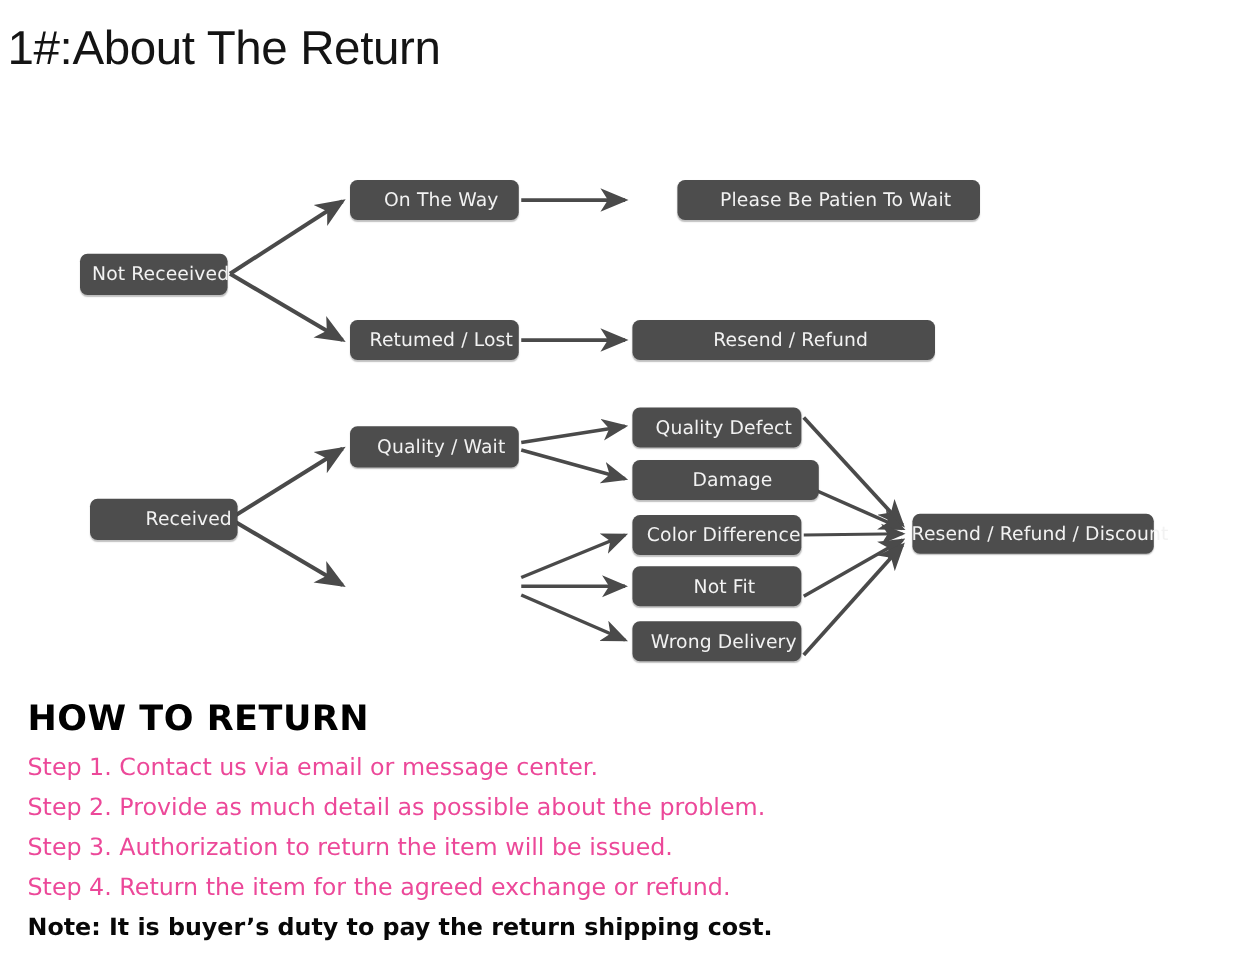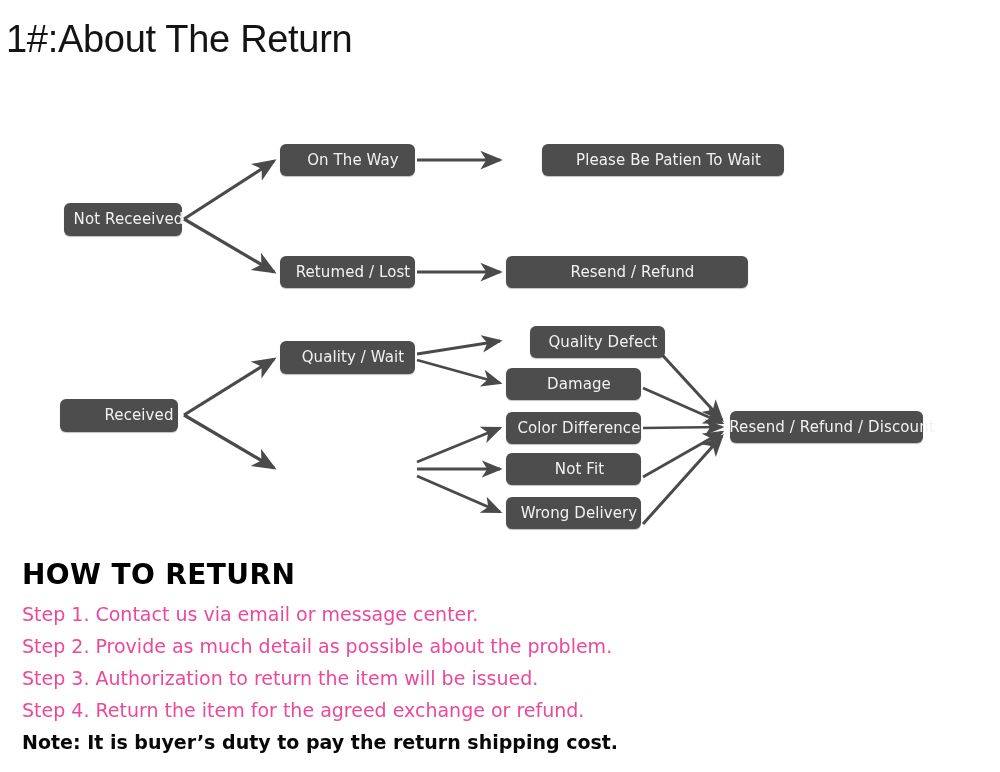--- a/index.html
+++ b/index.html
@@ -67,26 +67,26 @@
     line-height: 1;
   }
 
   
   .n-not-received   { left: 64px;  top: 83px;  width: 118px; height: 33px; }
   .n-on-the-way     { left: 280px; top: 24px;  width: 135px; height: 32px; }
   .n-returned-lost  { left: 280px; top: 136px; width: 135px; height: 32px; }
   .n-please-wait    { left: 506px; top: 24px;  width: 242px; height: 32px; margin-left: 36px; }
   .n-resend-refund  { left: 506px; top: 136px; width: 242px; height: 32px; }
 
-  .n-received       { left: 60px;  top: 279px; width: 118px; height: 33px; padding-left: 40px; }
+  .n-received       { left: 72px;  top: 279px; width: 118px; height: 33px; padding-left: 40px; }
   .n-quality-lost   { left: 280px; top: 221px; width: 135px; height: 33px; }
   .n-other-q        { left: 280px; top: 333px; width: 135px; height: 32px; }
 
-  .n-quality-defect { left: 506px; top: 206px; width: 135px; height: 32px; margin-left: 24px; }
-  .n-damage         { left: 506px; top: 248px; width: 135px; height: 32px; }
+  .n-quality-defect { left: 506px; top: 206px; width: 135px; height: 32px; }
+  .n-damage         { left: 506px; top: 248px; width: 149px; height: 32px; }
   .n-color-diff     { left: 506px; top: 292px; width: 135px; height: 32px; }
   .n-not-fit        { left: 506px; top: 333px; width: 135px; height: 32px; padding-left: 12px; }
   .n-wrong-delivery { left: 506px; top: 377px; width: 135px; height: 32px; }
 
   .n-final          { left: 730px; top: 291px; width: 193px; height: 32px; }
 
   
   #instructions {
     position: absolute;
     left: 22px;

